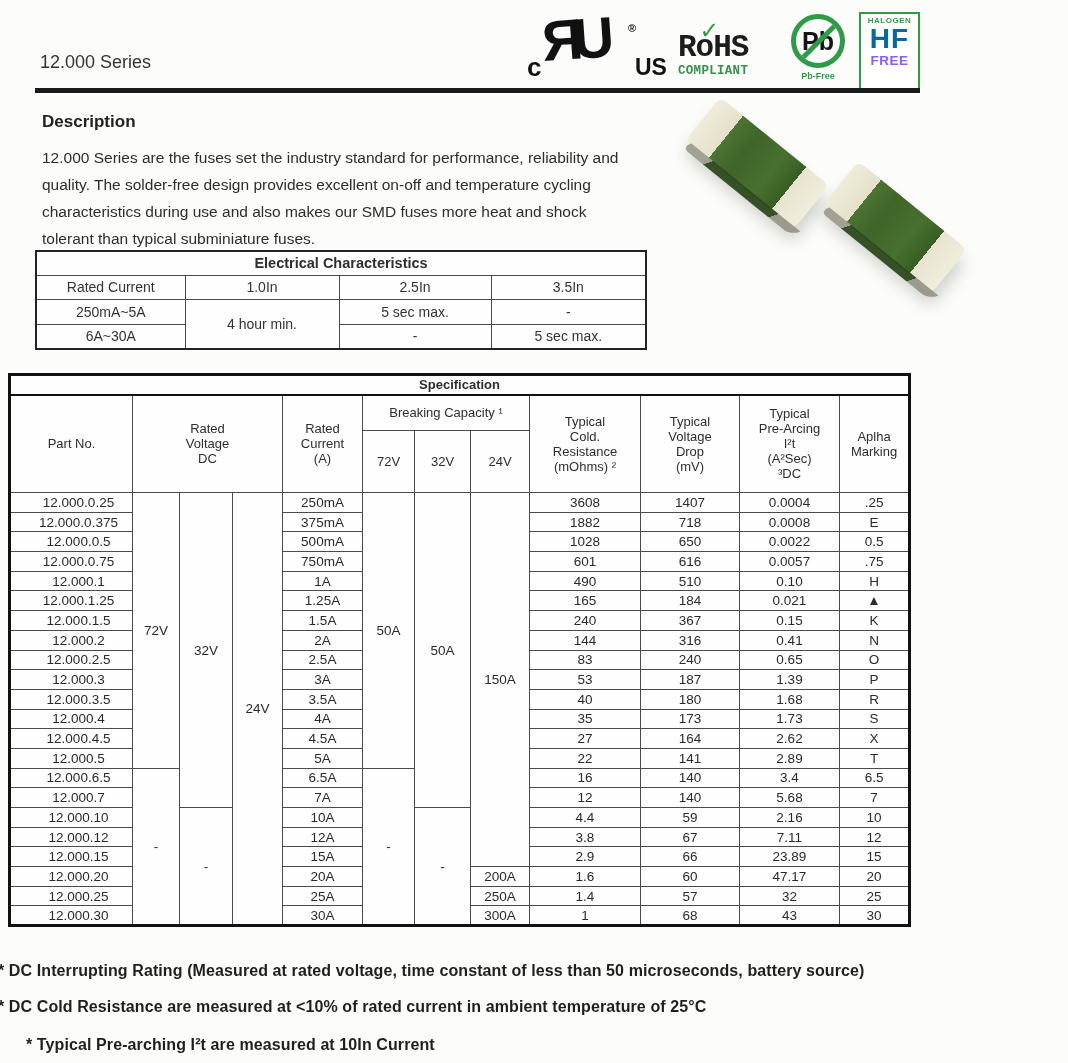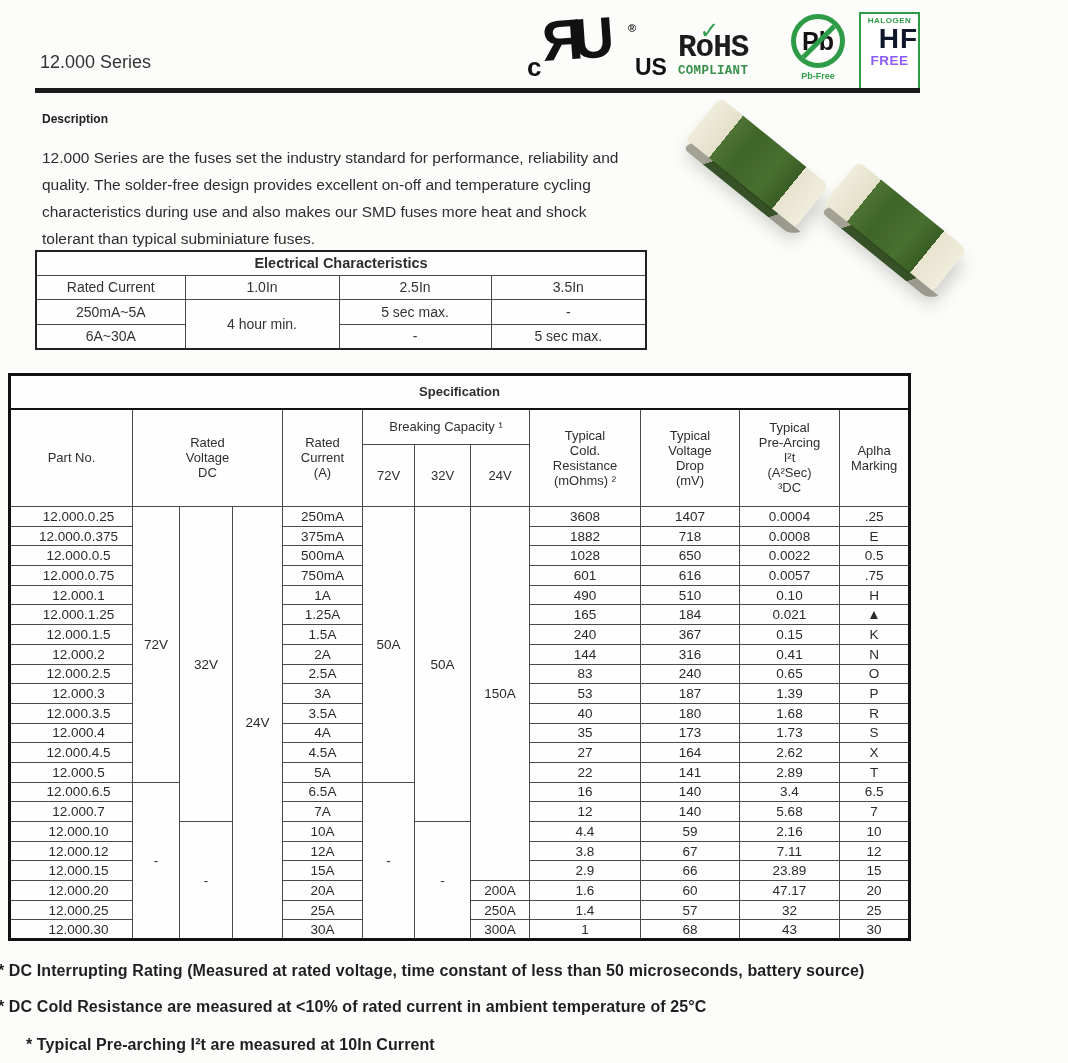--- a/index.html
+++ b/index.html
@@ -32,25 +32,25 @@
   .pb-badge { position:absolute; left:263px; top:2px; width:60px; text-align:center; }
   .pb-circle { position:relative; margin:0 auto; width:54px; height:54px; border:5px solid #2e9c47; border-radius:50%;
                display:flex; align-items:center; justify-content:center; overflow:hidden; }
   .pb-text { font-size:25px; font-weight:800; color:#141414; }
   .pb-slash { position:absolute; left:20px; top:-7px; width:5px; height:60px; background:#2e9c47; transform:rotate(45deg); }
   .pb-label { margin-top:3px; font-size:9px; font-weight:700; color:#2e9c47; }
 
   .hf-badge { position:absolute; left:334px; top:0; width:61px; height:80px; border:2.5px solid #2e9c47;
               background:#fff; text-align:center; padding-top:2px; }
   .hf-top { font-size:8px; font-weight:700; color:#2e9c47; letter-spacing:.5px; line-height:9px; }
-  .hf-big { font-size:28px; font-weight:900; color:#0f172a; line-height:28px; letter-spacing:1px;text-align:right; }
+  .hf-big { font-size:28px; font-weight:900; color:#0369a1; line-height:28px; letter-spacing:1px; }
   .hf-bottom { font-size:13.5px; font-weight:700; color:#8b5cf6; line-height:15px; letter-spacing:.5px; }
 
   
-  .desc-heading { position:absolute; left:42px; top:112px; font-size:12px; font-weight:700; color:#222; }
+  .desc-heading { position:absolute; left:42px; top:112px; font-size:17px; font-weight:700; color:#222; }
   .desc-body { position:absolute; left:42px; top:144px; width:660px; font-size:15.5px; line-height:27px; color:#2d2d2d; }
 
   
   .photo { position:absolute; left:655px; top:95px; width:400px; height:220px; }
   .fuse { position:absolute; width:140px; height:56px; border-radius:7px;
     background:linear-gradient(90deg,#efecdb 0%,#e4e0ca 21%,#4d7434 21%,#3f6529 38%,#48702f 62%,#395d24 79%,#e7e3cf 79%,#f0eddc 100%);
     transform:rotate(39deg);
     box-shadow:8px 12px 16px rgba(100,100,88,.28);
   }
   .fuse::after { content:""; position:absolute; left:4px; right:-4px; bottom:-7px; height:9px;
@@ -64,21 +64,21 @@
   td, th { border:1px solid #4a4a4a; text-align:center; vertical-align:middle; padding:0; font-weight:400; }
 
   
   .ec-table { position:absolute; left:35px; top:250px; width:610px; border:2px solid #222; font-size:14px; color:#333; }
   .ec-title th { height:23px; font-size:14.5px; font-weight:700; color:#2e2e2e; }
   .ec-table th { height:24px; }
   .ec-table td { height:25px; }
 
   
   .spec-table { position:absolute; left:8px; top:373px; width:900px; border:3px solid #111; font-size:13.5px; color:#2a2a2a; }
-  .spec-title th { height:34px; font-size:14.5px; font-weight:700; border-bottom:2px solid #111; color:#111; }
+  .spec-title th { height:20px; font-size:14.5px; font-weight:700; border-bottom:2px solid #111; color:#111; }
   .spec-table thead th { font-size:13px; line-height:15px; color:#2e2e2e; }
   .spec-h1 th { height:36px; }
   .spec-h2 th { height:62px; }
   .spec-table tbody td { height:19.7px; line-height:15px; }
   .spec-table tbody td.part { text-align:center; padding-left:14px; }
 
   
   .footnote { position:absolute; font-size:16px; font-weight:600; color:#1f1f1f; letter-spacing:.1px; }
   .fn-1 { left:-2px; top:962px; }
   .fn-2 { left:-2px; top:998px; }

